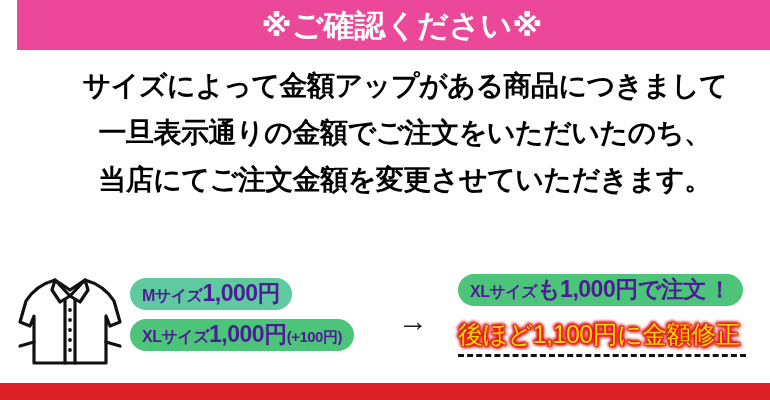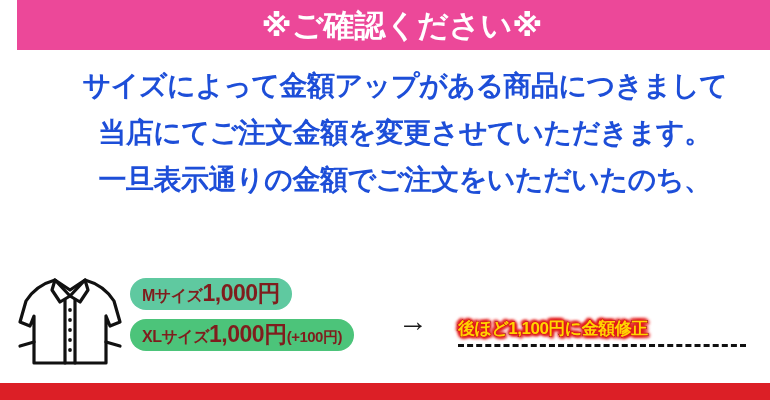--- a/index.html
+++ b/index.html
@@ -51,21 +51,21 @@
   
   .notice-block {
     position: absolute;
     left: 0;
     top: 62px;
     width: 770px;
     text-align: center;
   }
   .notice-line {
     display: block;
-    color: #1d4ed8;
+    color: #000000;
     font-weight: bold;
     font-size: 28px;
     line-height: 47px;
     white-space: nowrap;
     letter-spacing: -0.5px;
     padding-left: 40px;
   }
 
   
   .compare {
@@ -98,21 +98,21 @@
     left: 458px;
     top: 12px;
     width: 300px;
   }
 
   .pill {
     display: inline-block;
     border-radius: 16px;
     padding: 3px 12px 5px 12px;
     white-space: nowrap;
-    color: #7f1d1d;
+    color: #4c1d95;
     line-height: 1.05;
     margin-bottom: 9px;
   }
   .pill-mint  { background: #5fc9a0; }
   .pill-green { background: #4cc47a; }
 
   .sz {
     font-size: 16px;
     font-weight: bold;
     letter-spacing: -0.5px;
@@ -146,22 +146,22 @@
 
   
   .revised-wrap {
     position: absolute;
     left: 458px;
     top: 57px;
     width: 310px;
   }
   .revised {
     display: block;
-    font-size: 17px;
-    font-weight: bold;
+    font-size: 25px;
+    font-weight: normal;
     letter-spacing: -0.5px;
     white-space: nowrap;
     color: #ffd400;
     line-height: 1.2;
     -webkit-text-stroke: 1px #000000;
     paint-order: stroke fill;
     text-shadow:
        0 0 2px #e21a1a,
        0 0 4px #e21a1a,
        2px 0 3px #e21a1a,
@@ -183,22 +183,22 @@
 <body>
 
 <div id="canvas">
 
   <div class="bar-top">
     <span class="bar-top-text">※ご確認ください※</span>
   </div>
 
   <div class="notice-block">
     <span class="notice-line">サイズによって金額アップがある商品につきまして</span>
+    <span class="notice-line">一旦表示通りの金額でご注文をいただいたのち、</span>
     <span class="notice-line">当店にてご注文金額を変更させていただきます。</span>
-    <span class="notice-line">一旦表示通りの金額でご注文をいただいたのち、</span>
   </div>
 
   <div class="compare">
 
     <div class="shirt-icon">
       <svg viewBox="0 0 112 100" xmlns="http://www.w3.org/2000/svg">
         <g fill="#ffffff" stroke="#111111" stroke-width="3.2" stroke-linejoin="round" stroke-linecap="round">
 
           <path d="M41 10 L56 20 L71 10
                    C82 13 93 20 100 31
@@ -233,20 +233,25 @@
       <div class="pill pill-mint">
         <span class="sz">Mサイズ</span><span class="amt">1,000円</span>
       </div>
       <div class="pill pill-green">
         <span class="sz">XLサイズ</span><span class="amt">1,000円</span><span class="amt-sm">(+100円)</span>
       </div>
     </div>
 
     <div class="arrow">→</div>
 
+    <div class="col-right">
+      <div class="pill pill-green">
+        <span class="sz">XLサイズ</span><span class="amt">も1,000円で注文</span><span class="bang">！</span>
+      </div>
+    </div>
 
     <div class="revised-wrap">
       <span class="revised">後ほど1,100円に金額修正</span>
       <span class="dash-underline"></span>
     </div>
 
   </div>
 
   <div class="bar-bottom"></div>
 

